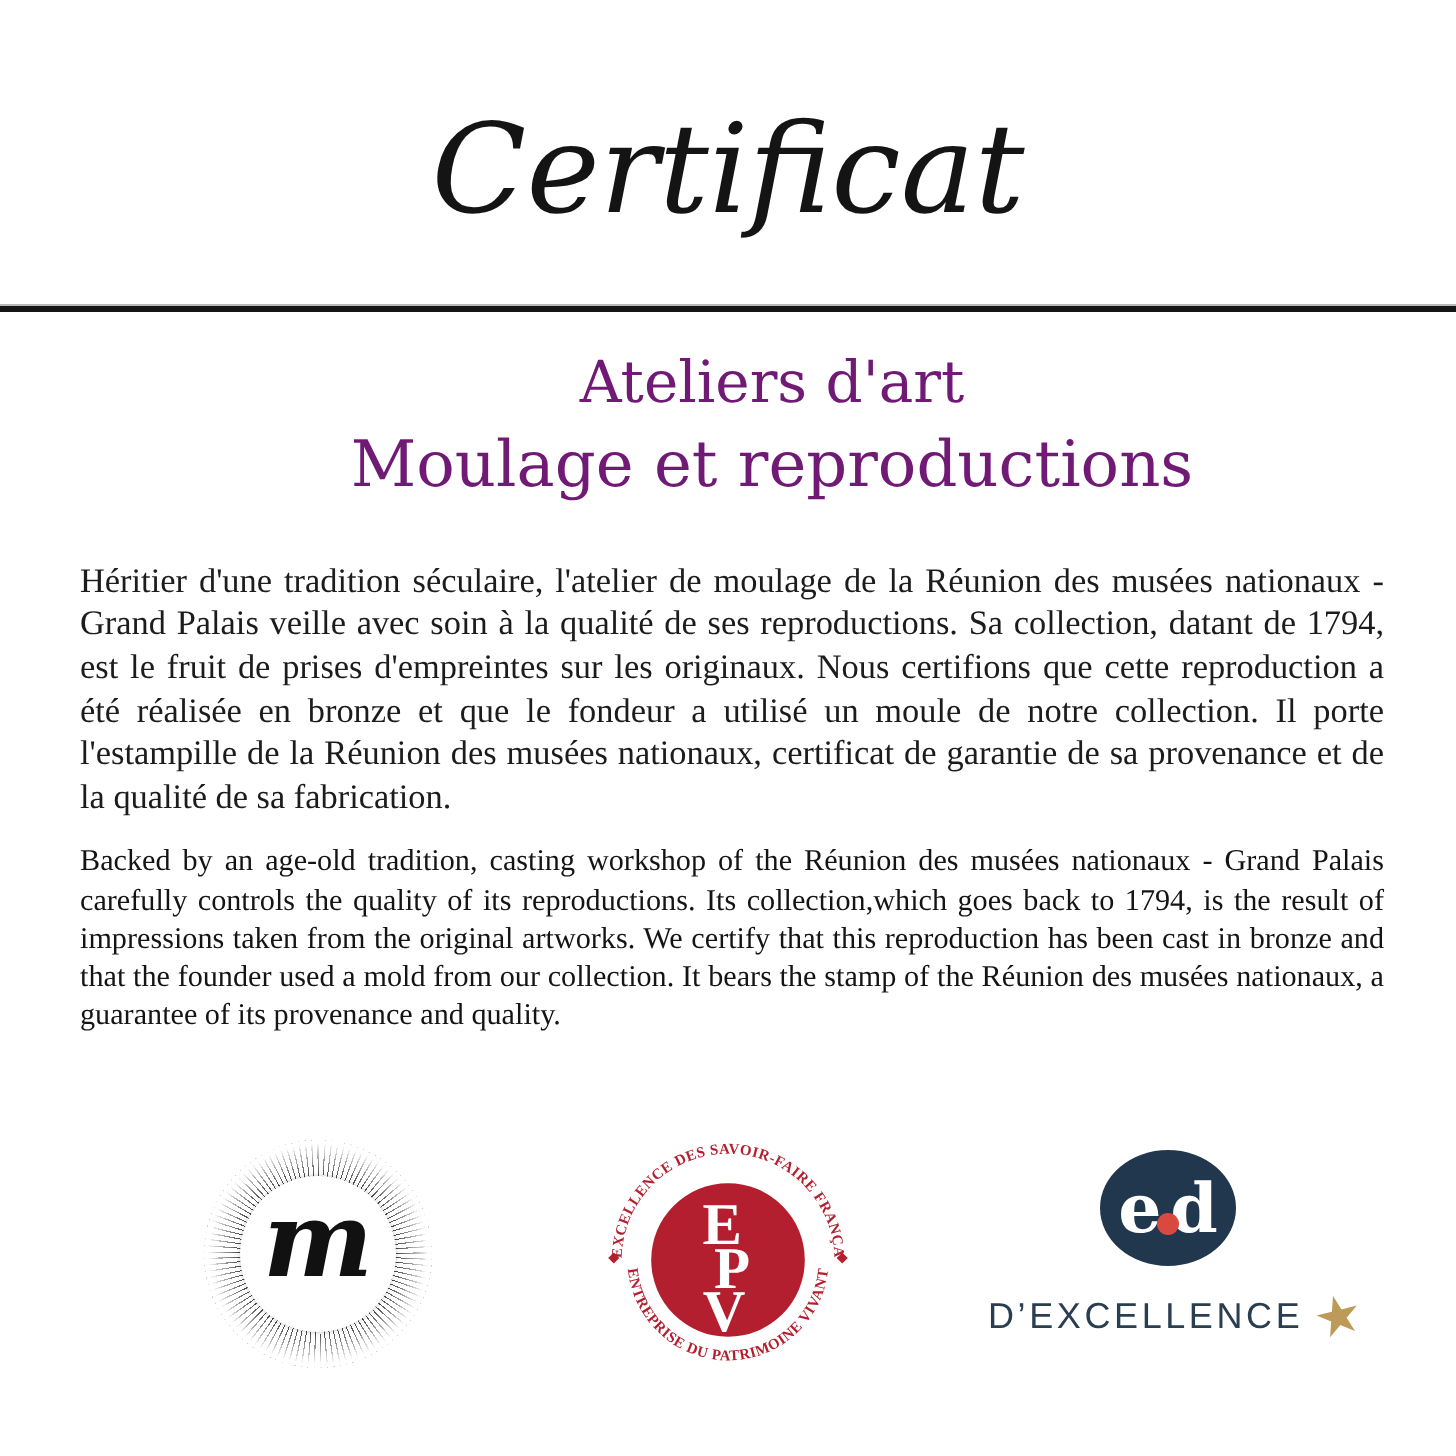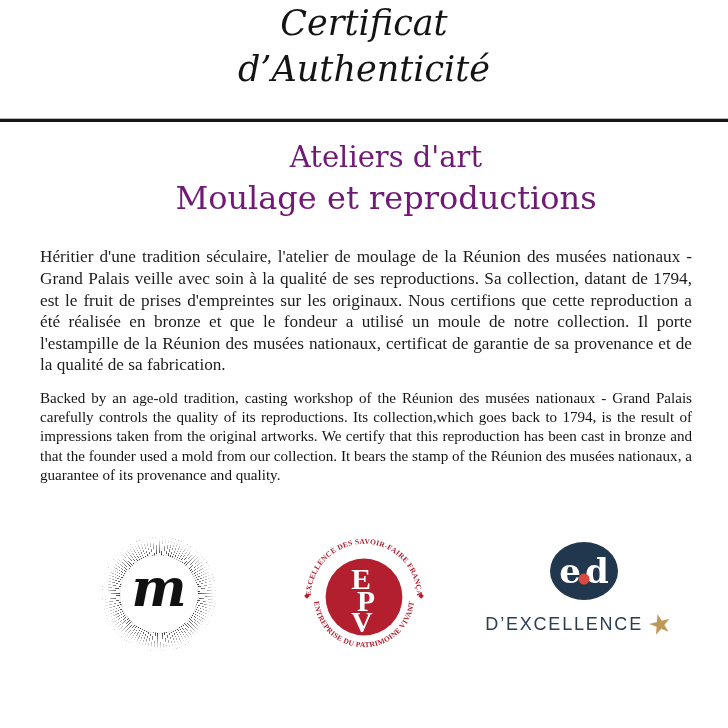--- a/index.html
+++ b/index.html
@@ -3,22 +3,22 @@
 <meta charset="utf-8">
 <style>
   html,body{margin:0;padding:0;}
   body{
     width:728px;height:728px;background:#ffffff;overflow:hidden;
     font-family:"Liberation Serif", serif;color:#1b1b1b;
   }
   .page{position:relative;width:728px;height:728px;background:#fff;}
 
   
-  .title{text-align:center;font-style:italic;
-    font-family:"DejaVu Serif", serif;font-size:35px;line-height:1.32;color:#141414;}
+  .title{margin-top:44px;text-align:center;font-style:italic;
+    font-family:"DejaVu Serif", serif;font-size:62px;line-height:1.32;color:#141414;}
 
   
   .rule{margin-top:26px;height:3px;background:#161616;border-top:1px solid #b9b9b9;width:728px;}
 
   
   .subtitle{margin-top:16px;text-align:center;
     font-family:"DejaVu Serif", serif;color:#701a75;padding-left:44px;}
   .subtitle .s1{font-size:29px;line-height:38px;}
   .subtitle .s2{font-size:32px;line-height:44px;}
 
@@ -49,32 +49,31 @@
     letter-spacing:.25px;fill:#B41F2F;}
   .epv .cap{font-family:"Liberation Serif", serif;font-weight:700;font-size:30px;fill:#ffffff;}
 
   
   .fsfe{position:absolute;left:494px;top:6px;width:180px;text-align:center;}
   .fsfe .ed-letter{font-family:"DejaVu Serif", serif;font-weight:700;}
   .fsfe1{margin-top:4px;font-family:"Liberation Sans", sans-serif;font-weight:700;
     font-size:11px;letter-spacing:1.7px;color:#21374D;white-space:nowrap;}
   .fsfe2{margin-top:2px;font-family:"Liberation Sans", sans-serif;font-weight:400;
     font-size:18px;letter-spacing:1.8px;color:#2A3E52;white-space:nowrap;
-    display:flex;align-items:center;justify-content:flex-end;}
+    display:flex;align-items:center;justify-content:flex-start;}
   .star{display:inline-block;color:#BD9A57;font-size:27px;line-height:1;
     transform:rotate(-14deg);margin-left:5px;font-style:normal;}
 </style>
 </head>
 <body>
 
 <div class="page">
 
   <div class="title">
     <div>Certificat</div>
-    <div>d’Authenticité</div>
   </div>
 
   <div class="rule"></div>
 
   <div class="subtitle">
     <div class="s1">Ateliers d'art</div>
     <div class="s2">Moulage et reproductions</div>
   </div>
 
   <p class="fr">Héritier d'une tradition séculaire, l'atelier de moulage de la Réunion des musées nationaux - Grand Palais veille avec soin à la qualité de ses reproductions. Sa collection, datant de 1794, est le fruit de prises d'empreintes sur les originaux. Nous certifions que cette reproduction a été réalisée en bronze et que le fondeur a utilisé un moule de notre collection. Il porte l'estampille de la Réunion des musées nationaux, certificat de garantie de sa provenance et de la qualité de sa fabrication.</p>

